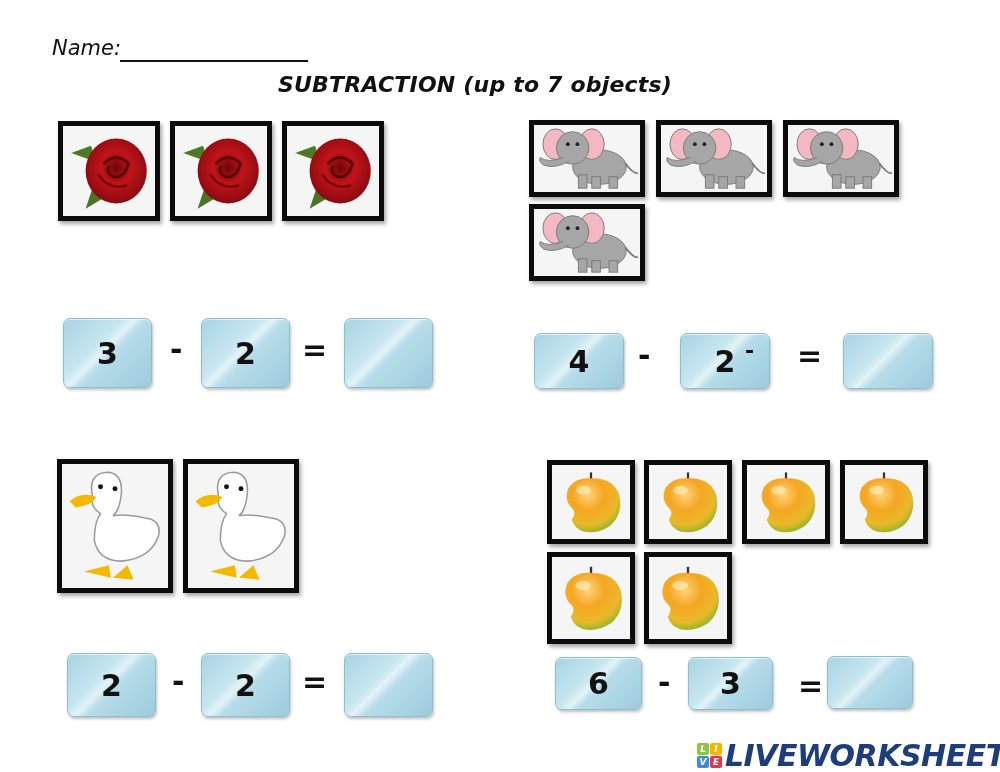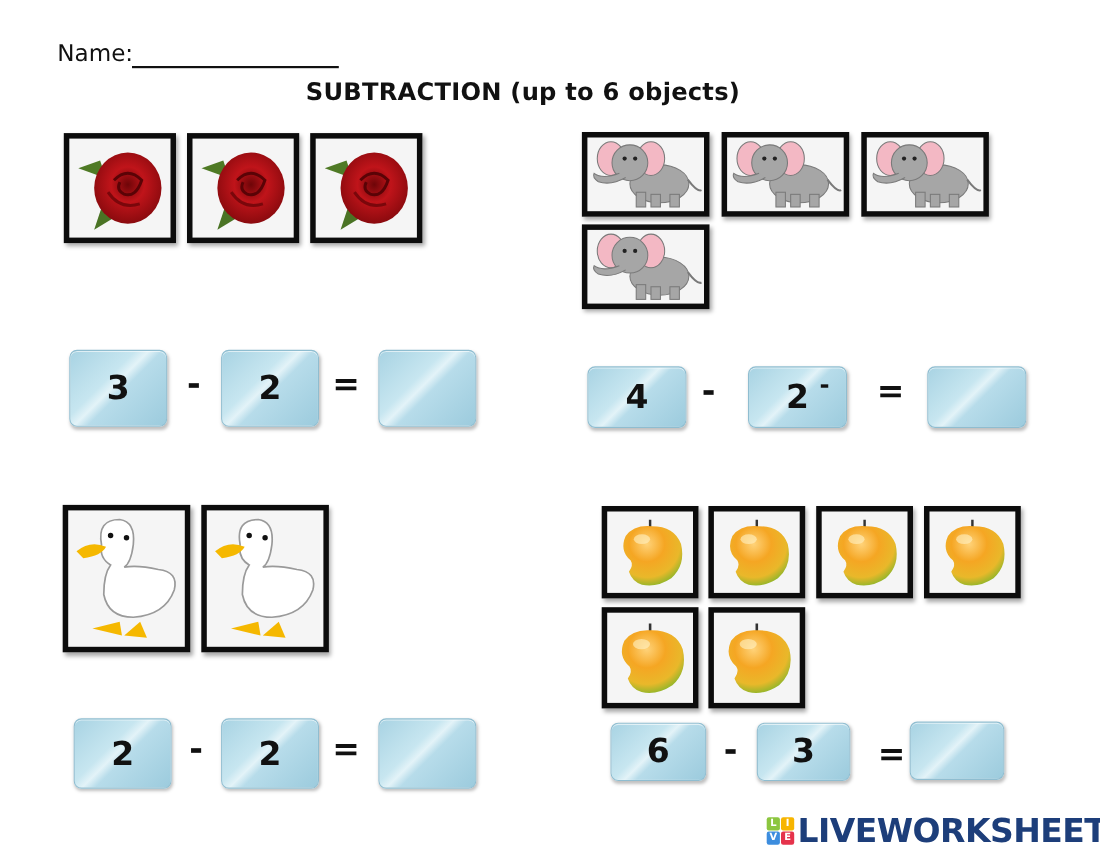--- a/index.html
+++ b/index.html
@@ -1,20 +1,20 @@
 <!DOCTYPE html>
 <html><head>
   <meta charset="utf-8">
   <style>
     html, body { margin: 0; padding: 0; }
     body {
       width: 1000px; height: 772px; background: #ffffff; position: relative; overflow: hidden;
       font-family: "DejaVu Sans", sans-serif; color: #111;
     }
-    .abs { position: absolute; }
+    .abs { position: absolute; font-style: italic; }
     .name-label { left: 52px; top: 36px; font-size: 21px; font-family: "DejaVu Sans", sans-serif; }
     .name-line { left: 120px; top: 60px; width: 188px; border-bottom: 2px solid #111; height: 0; }
     .title { left: 278px; top: 72px; font-size: 22px; font-weight: bold; font-family: "DejaVu Sans", sans-serif; letter-spacing: 0.2px; }
 
     .tile {
       position: absolute; box-sizing: border-box; border: 5px solid #0c0c0c; background: #f5f5f5;
       box-shadow: 2px 3px 4px rgba(0,0,0,0.35); overflow: hidden;
     }
     .tile svg { width: 100%; height: 100%; display: block; }
 
@@ -32,21 +32,21 @@
     .logo { left: 697px; top: 738px; display: flex; align-items: center; }
     .logo-blocks { display: grid; grid-template-columns: 12px 12px; grid-template-rows: 12px 12px; gap: 1px; margin-right: 3px; }
     .lb { font-size: 9px; font-weight: bold; color: #fff; display: flex; align-items: center; justify-content: center; border-radius: 2px; }
     .logo-text { font-size: 30px; font-weight: bold; color: #1d3e7a; font-family: "DejaVu Sans", sans-serif; letter-spacing: -0.5px; }
   </style>
 </head>
 <body>
 
 <div class="abs name-label">Name:</div>
 <div class="abs name-line"></div>
-<div class="abs title">SUBTRACTION (up to 6 objects)</div>
+<div class="abs title">SUBTRACTION (up to 7 objects)</div>
 
 <svg width="0" height="0" style="position:absolute">
   <defs>
     <radialGradient id="roseG" cx="50%" cy="45%" r="55%">
       <stop offset="0%" stop-color="#6e0508"></stop>
       <stop offset="45%" stop-color="#c0141a"></stop>
       <stop offset="100%" stop-color="#8a0a0e"></stop>
     </radialGradient>
     <radialGradient id="mangoG" cx="40%" cy="30%" r="75%">
       <stop offset="0%" stop-color="#ffd37a"></stop>

